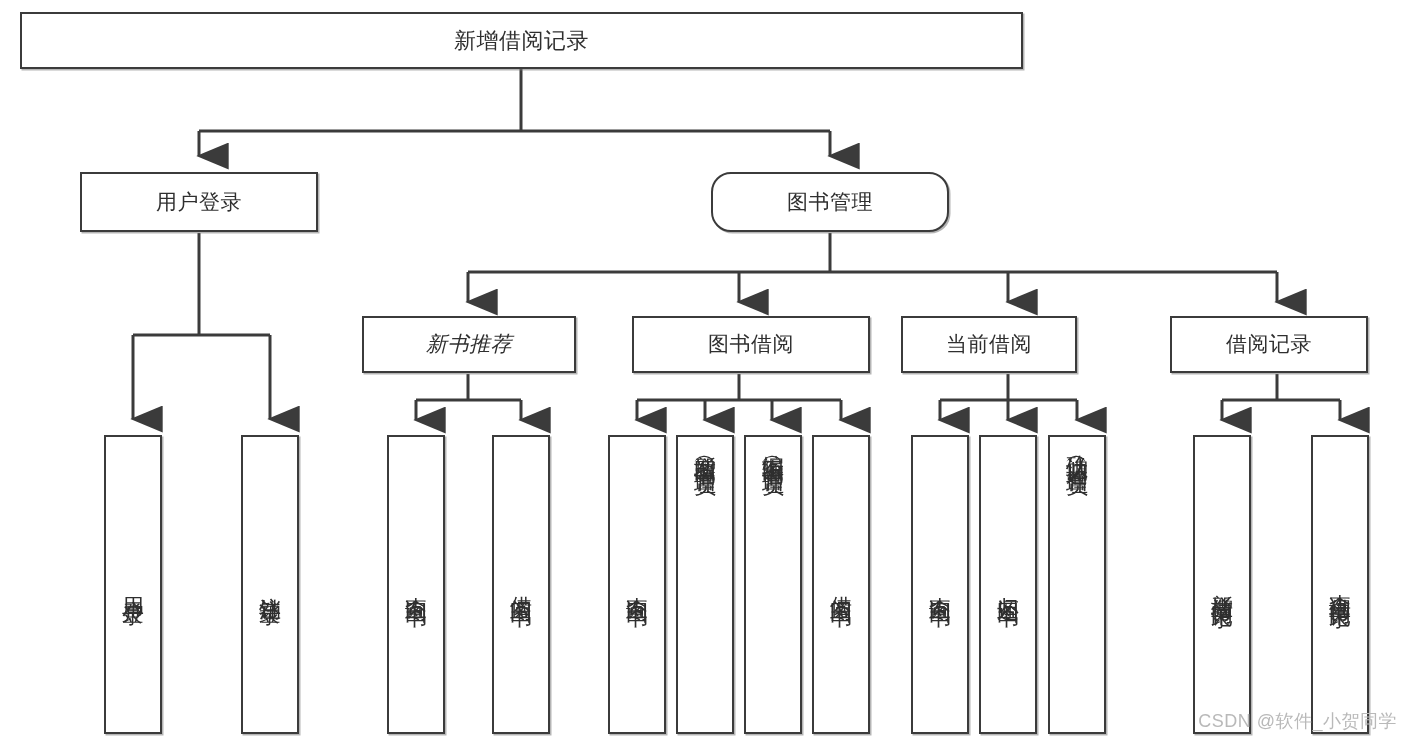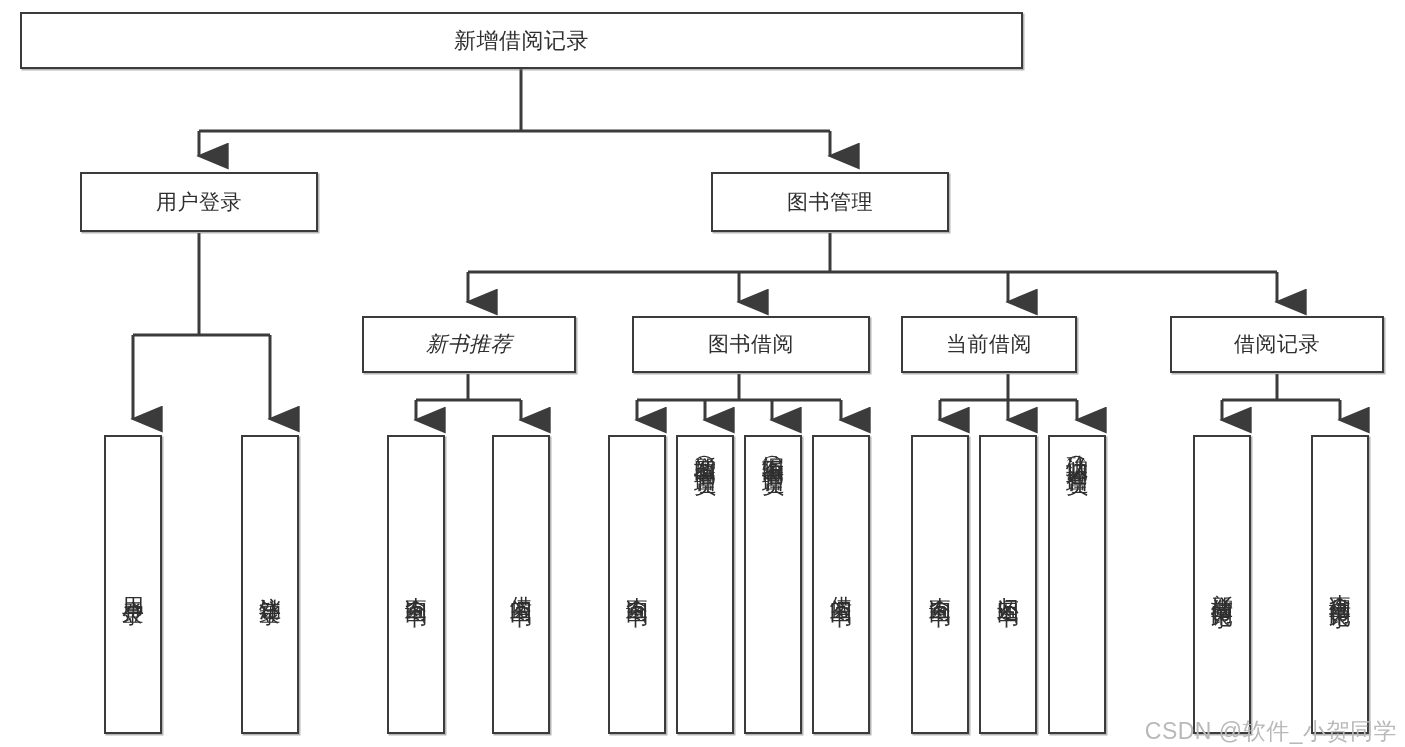--- a/index.html
+++ b/index.html
@@ -67,22 +67,22 @@
     letter-spacing: 3px;
     white-space: nowrap;
     margin: 0 auto;
   }
   .node.vert.center-v {
     align-items: center;
   }
   .watermark {
     position: absolute;
     right: 8px;
-    bottom: 0;
-    font-size: 23px;
+    bottom: 14px;
+    font-size: 18px;
     color: #b9b9b9;
     letter-spacing: 0.5px;
     z-index: 3;
     white-space: nowrap;
   }
 </style>
 </head>
 <body>
 
 <div id="diagram-root">
@@ -139,37 +139,37 @@
   </svg>
 
   <div class="node horiz root" style="left:20px; top:12px; width:1003px; height:57px;">
     <span class="node-label">新增借阅记录</span>
   </div>
 
   <div class="node horiz" style="left:80px; top:172px; width:238px; height:60px;">
     <span class="node-label">用户登录</span>
   </div>
 
-  <div class="node horiz" style="left:711px; top:172px; width:238px; height:60px;">
+  <div class="node horiz" style="left:711px; top:172px; width:238px; height:60px;border-radius:20px;">
     <span class="node-label">图书管理</span>
   </div>
 
   <div class="node horiz" style="left:362px; top:316px; width:214px; height:57px;font-style:italic;">
     <span class="node-label">新书推荐</span>
   </div>
 
   <div class="node horiz" style="left:632px; top:316px; width:238px; height:57px;">
     <span class="node-label">图书借阅</span>
   </div>
 
   <div class="node horiz" style="left:901px; top:316px; width:176px; height:57px;">
     <span class="node-label">当前借阅</span>
   </div>
 
-  <div class="node horiz" style="left:1170px; top:316px; width:214px; height:57px;">
+  <div class="node horiz" style="left:1170px; top:316px; width:198px; height:57px;">
     <span class="node-label">借阅记录</span>
   </div>
 
   <div class="node vert center-v" style="left:104px; top:435px; width:58px; height:299px;">
     <span class="node-label">用户登录</span>
   </div>
 
   <div class="node vert center-v" style="left:241px; top:435px; width:58px; height:299px;">
     <span class="node-label">注销登录</span>
   </div>

